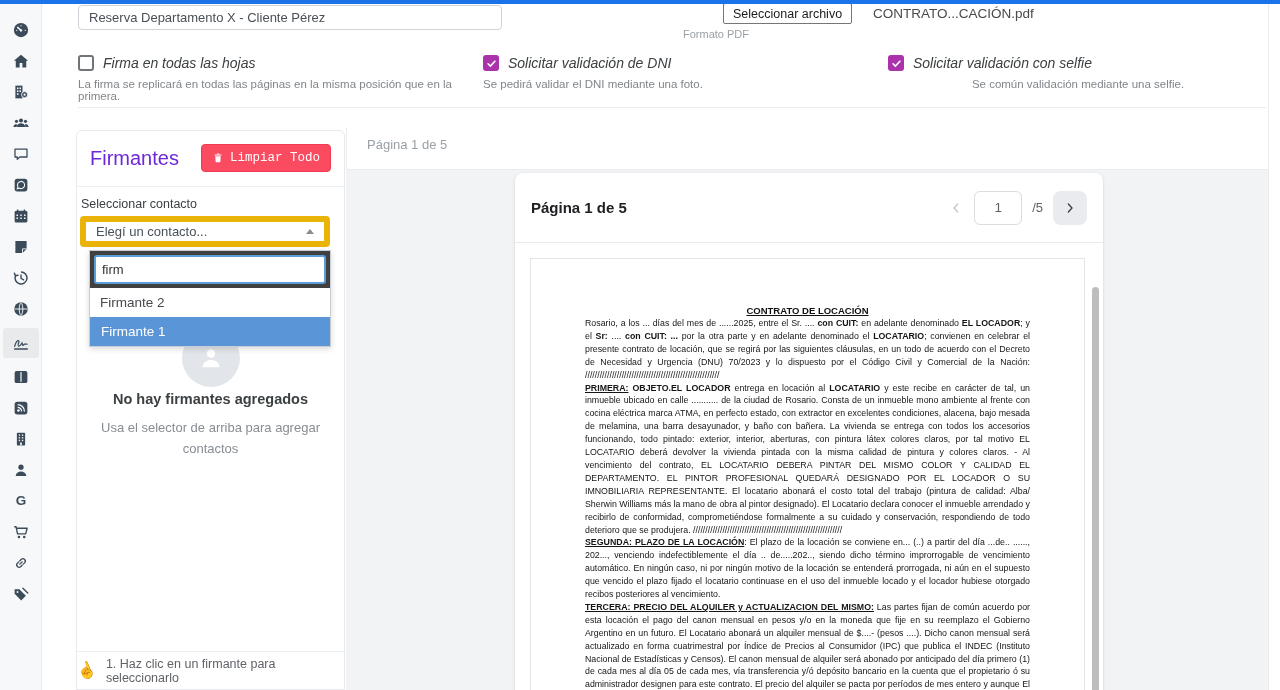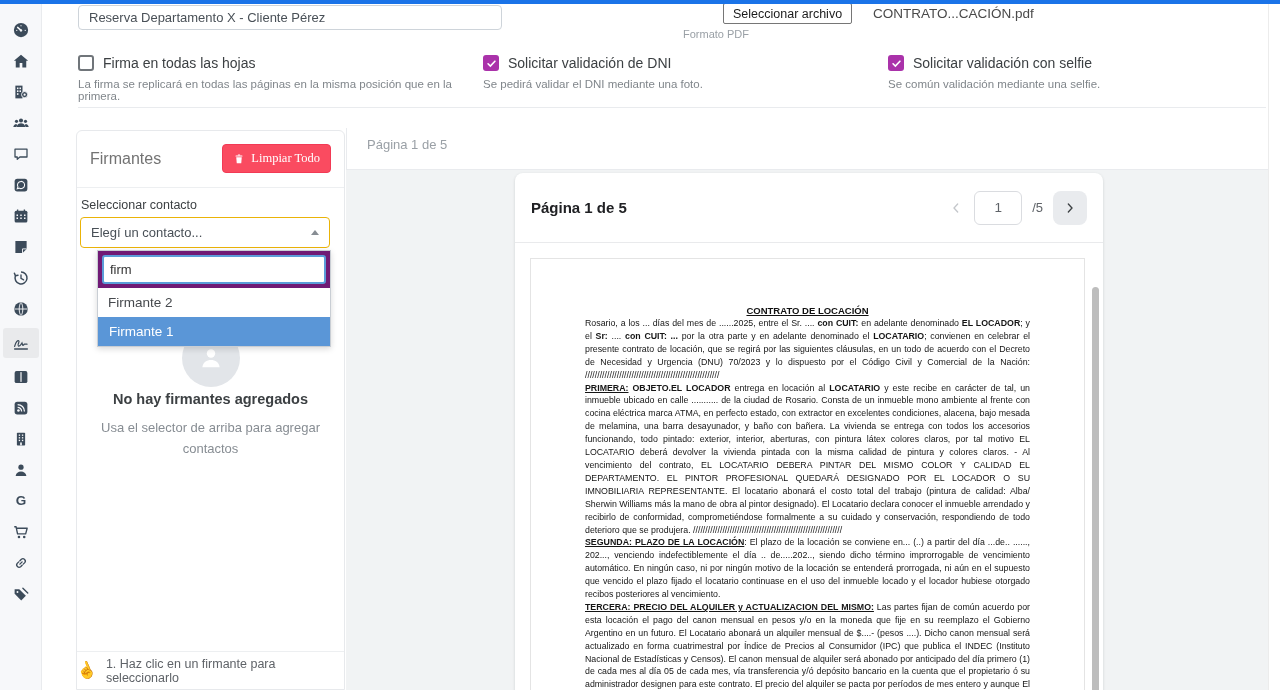--- a/index.html
+++ b/index.html
@@ -26,44 +26,44 @@
   .file-btn{font-family:inherit;font-size:12.5px;color:#1b1b1b;background:#fff;border:1px solid #767676;
     border-radius:2px;padding:2px 9px;height:21px;cursor:pointer;font-weight:500;}
   .file-name{margin-left:21px;font-size:13.5px;color:#4a4a4a;}
   .file-helper{margin-top:4px;font-size:11px;color:#9aa0a6;}
 
   
   #options-row{position:absolute;left:0;top:55px;width:100%;height:0;}
   .option{position:absolute;top:0;}
   .option:nth-child(1){left:78px;width:392px;}
   .option:nth-child(2){left:483px;width:392px;}
-  .option:nth-child(3){left:888px;width:380px;}
-  .opt-row{display:flex;align-items:center;gap:9px;}
+  .option:nth-child(3){left:888px;width:380px;text-align:center;}
+  .opt-row{display:flex;align-items:center;gap:9px;font-style:italic;}
   .cb{width:16px;height:16px;border-radius:3px;flex:none;display:flex;align-items:center;justify-content:center;cursor:pointer;}
   .cb.unchecked{border:2px solid #70757a;background:#fff;}
   .cb.checked{background:var(--checkbox-checked);}
   .opt-label{font-size:14px;color:#3c4043;}
   .opt-desc{margin-top:7px;font-size:11.5px;color:#80868b;}
 
   .top-divider{position:absolute;top:107px;left:78px;right:14px;border:none;border-top:1px solid #e9ebee;margin:0;}
 
   
   .signers-card{position:absolute;left:76px;top:130px;width:269px;bottom:0;background:#fff;
     border:1px solid #e7e9ec;border-radius:6px 6px 0 0;z-index:20;}
   .signers-header{display:flex;align-items:center;justify-content:space-between;padding:13px 13px 14px;}
-  .signers-title{font-size:16px;color:#737373;}
+  .signers-title{font-size:20px;color:#6d28d9;}
   .clear-btn{display:flex;align-items:center;gap:6px;background:var(--danger);border:1px solid var(--danger-border);
-    color:#fff;font-size:12.5px;font-family:Liberation Serif, serif;border-radius:4px;padding:6px 10px;cursor:pointer;}
+    color:#fff;font-size:12.5px;font-family:Liberation Mono, monospace;border-radius:4px;padding:6px 10px;cursor:pointer;}
   .signers-divider{border:none;border-top:1px solid #edeff1;margin:0;}
   .select-label{margin:10px 14px 5px 4px;font-size:12.5px;color:#3c4043;}
-  .contact-select{margin:0 14px 0 3px;height:31px;border:1px solid #eab308;border-radius:4px;display:flex;
+  .contact-select{margin:0 14px 0 3px;height:31px;border:6px solid #eab308;border-radius:4px;display:flex;
     align-items:center;justify-content:space-between;padding:0 10px;font-size:13px;color:#495057;cursor:pointer;background:#fff;}
   .caret-up{width:0;height:0;border-left:4.5px solid transparent;border-right:4.5px solid transparent;
     border-bottom:5.5px solid #878d93;}
-  .dropdown{position:absolute;left:20px;right:13px;top:119px;background:#701a75;border:1px solid #c9ced4;
+  .dropdown{position:absolute;left:12px;right:13px;top:119px;background:#404040;border:1px solid #c9ced4;
     box-shadow:0 2px 6px rgba(0,0,0,.15);z-index:30;}
   .dropdown-search{display:block;width:calc(100% - 8px);margin:4px;height:29px;border:2px solid #5b9dd9;
     border-radius:3px;padding:0 6px;font-size:13px;color:#333;font-family:inherit;outline:none;}
   .dropdown-option{height:29px;display:flex;align-items:center;padding:0 10px;font-size:13.5px;color:#46494d;cursor:pointer;background:#fff;}
   .dropdown-option.selected{background:var(--option-selected);color:#fff;padding-left:11px;}
   .avatar-circle{position:absolute;left:50%;transform:translateX(-50%);top:198px;width:58px;height:58px;
     border-radius:50%;background:#e2e5e9;z-index:5;display:flex;align-items:center;justify-content:center;}
   .empty-title{position:absolute;top:260px;left:0;right:0;text-align:center;font-weight:bold;font-size:14.5px;color:#3c4043;}
   .empty-subtitle{position:absolute;top:287px;left:24px;right:24px;text-align:center;font-size:13px;color:#878d93;line-height:1.6;}
   .signers-footer{position:absolute;left:0;right:0;bottom:0;height:38px;border-top:1px solid #edeff1;

